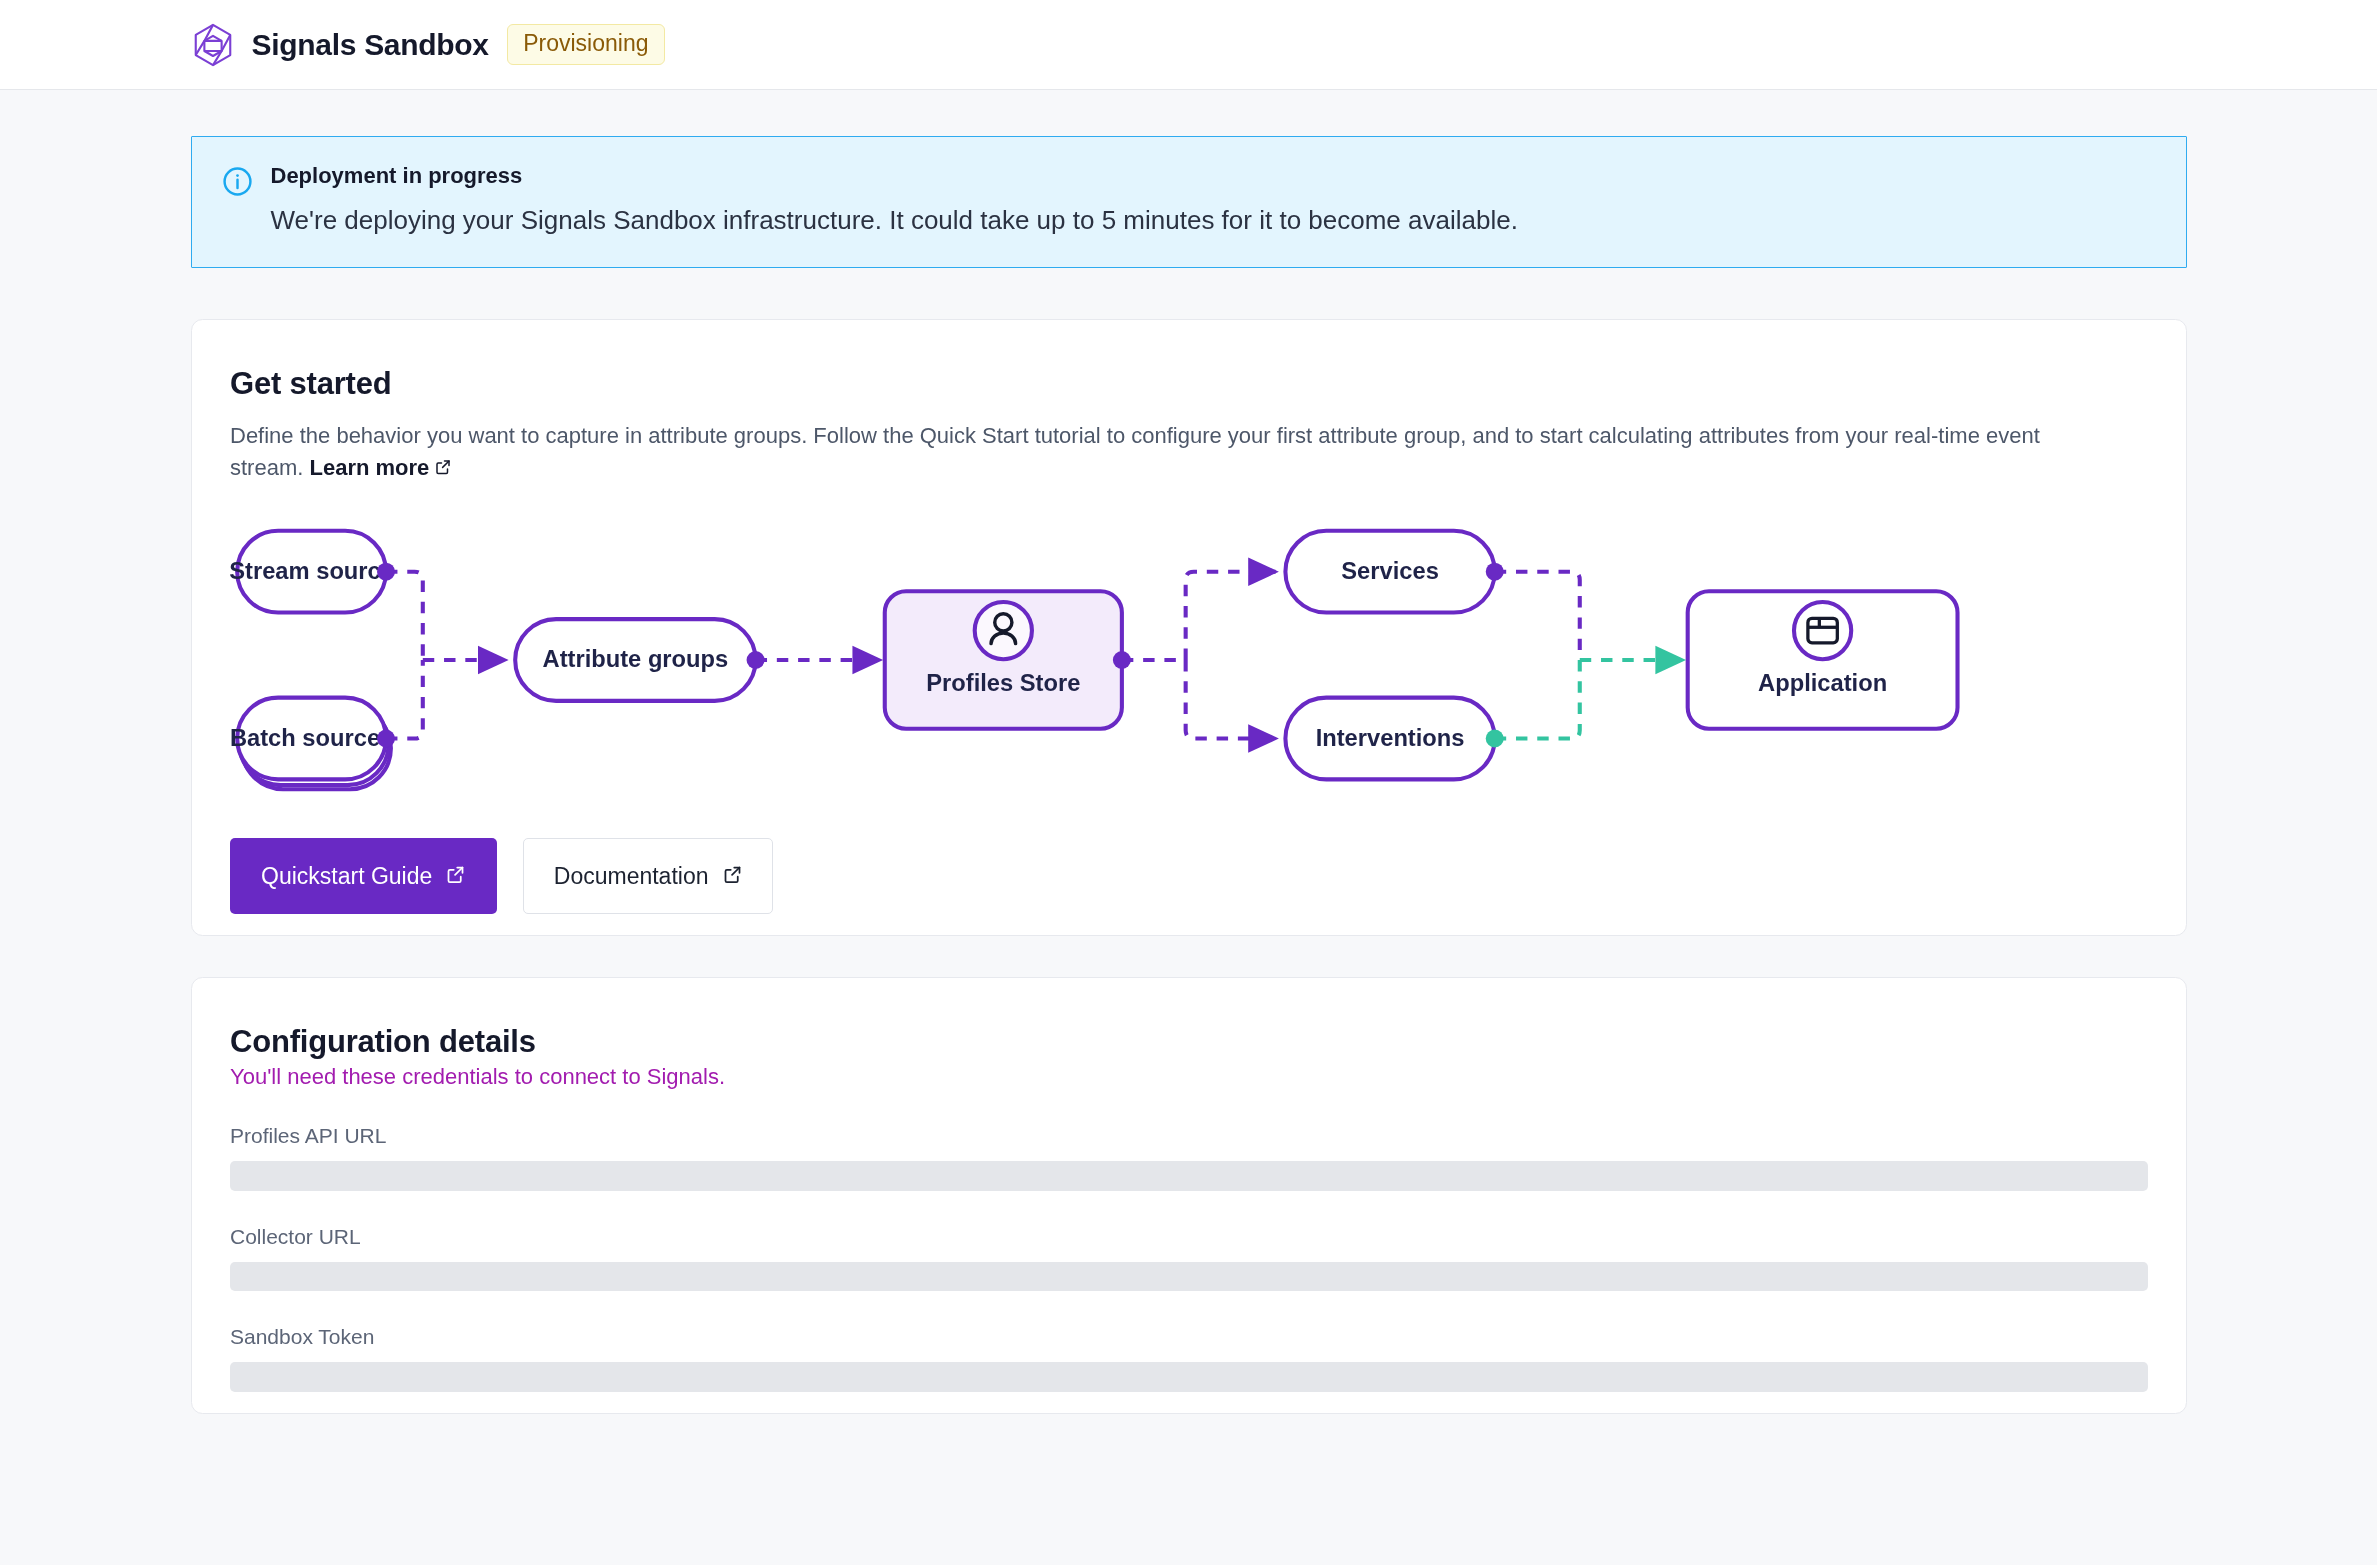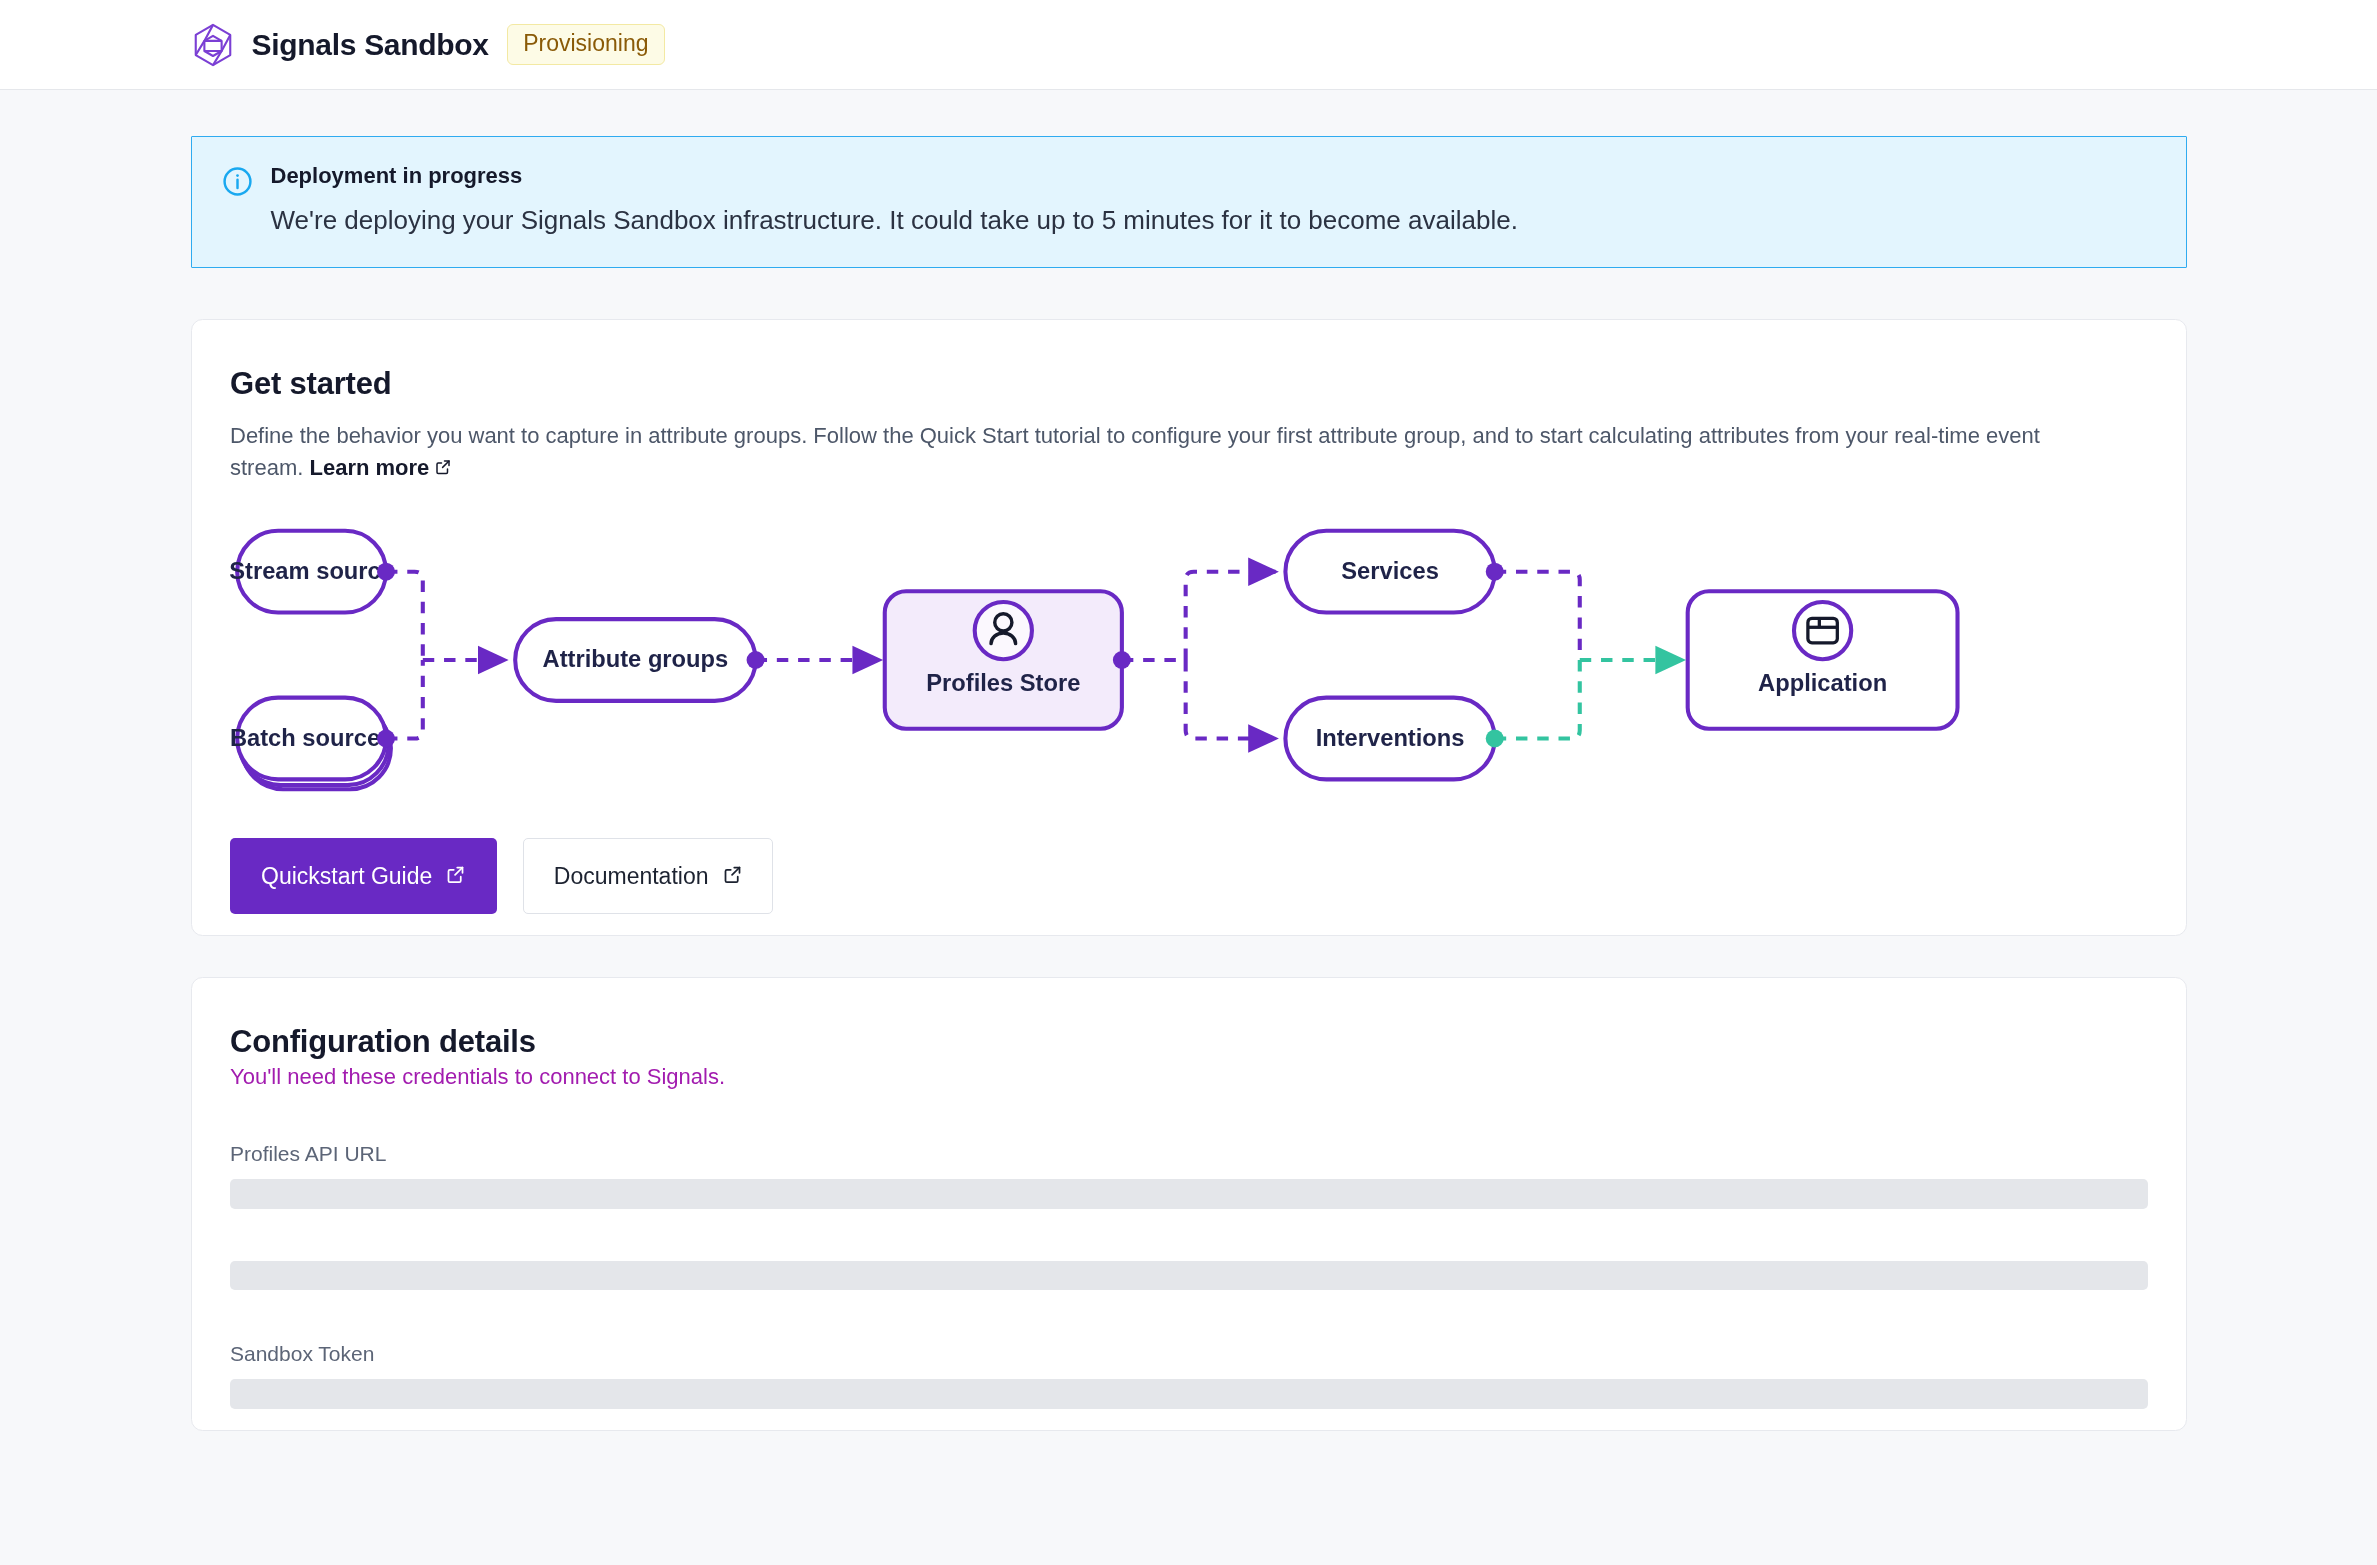--- a/index.html
+++ b/index.html
@@ -141,21 +141,21 @@
     border: 1.2px solid #dfe2e8;
     padding: 24.5px 29.5px;
   }
 
   
   .config-sub {
     font-size: 22px;
     color: #a21caf;
     margin-top: 4px;
   }
-  .field { margin-top: 52px; }
+  .field { margin-top: 34px; }
   .field-label {
     font-size: 21px;
     color: #5c6577;
     margin-bottom: 13px;
   }
   .skeleton {
     height: 29.5px;
     background: #e4e6ea;
     border-radius: 4.9px;
     width: 100%;
@@ -313,20 +313,21 @@
   <section class="card">
     <h2 class="card-title">Configuration details</h2>
     <p class="config-sub">You'll need these credentials to connect to Signals.</p>
 
     <div class="field">
       <div class="field-label">Profiles API URL</div>
       <div class="skeleton"></div>
     </div>
 
     <div class="field">
+      <div class="field-label">Collector URL</div>
       <div class="skeleton"></div>
     </div>
 
     <div class="field">
       <div class="field-label">Sandbox Token</div>
       <div class="skeleton"></div>
     </div>
   </section>
 
 </main>

